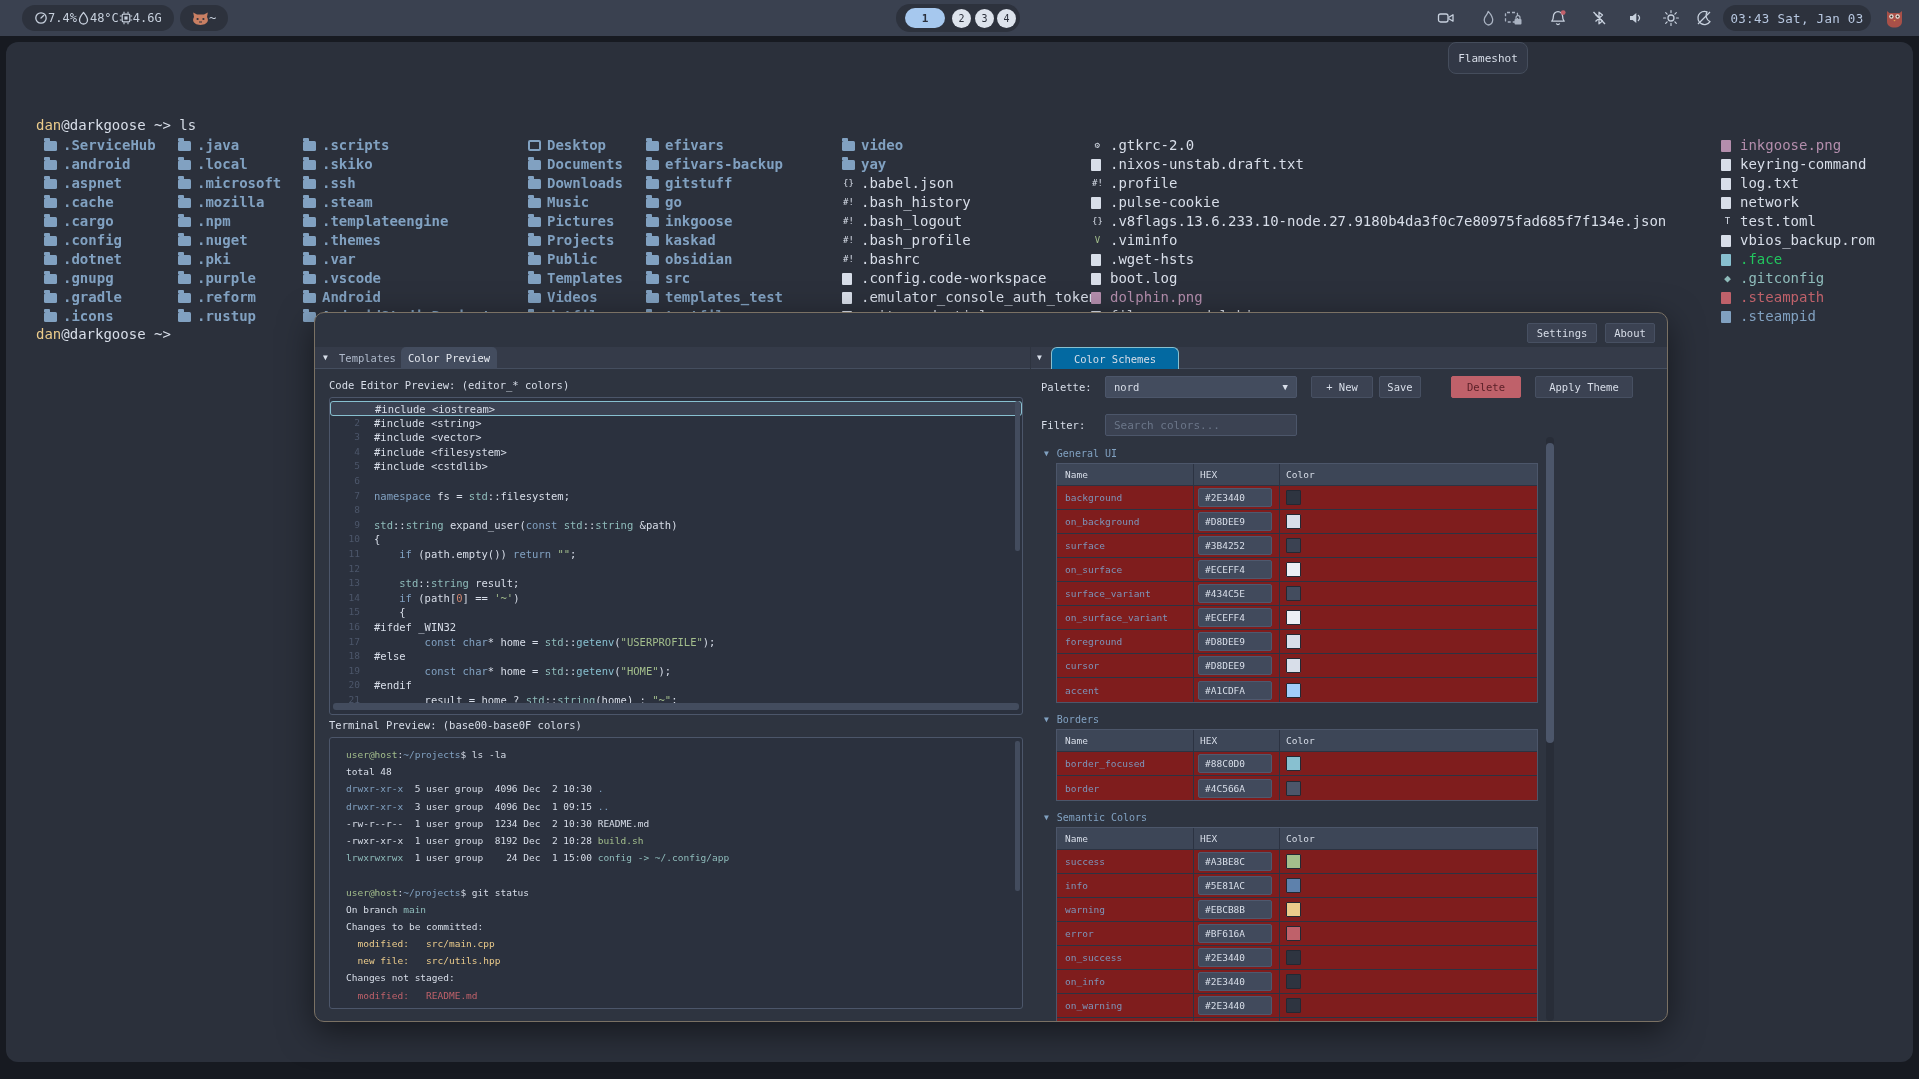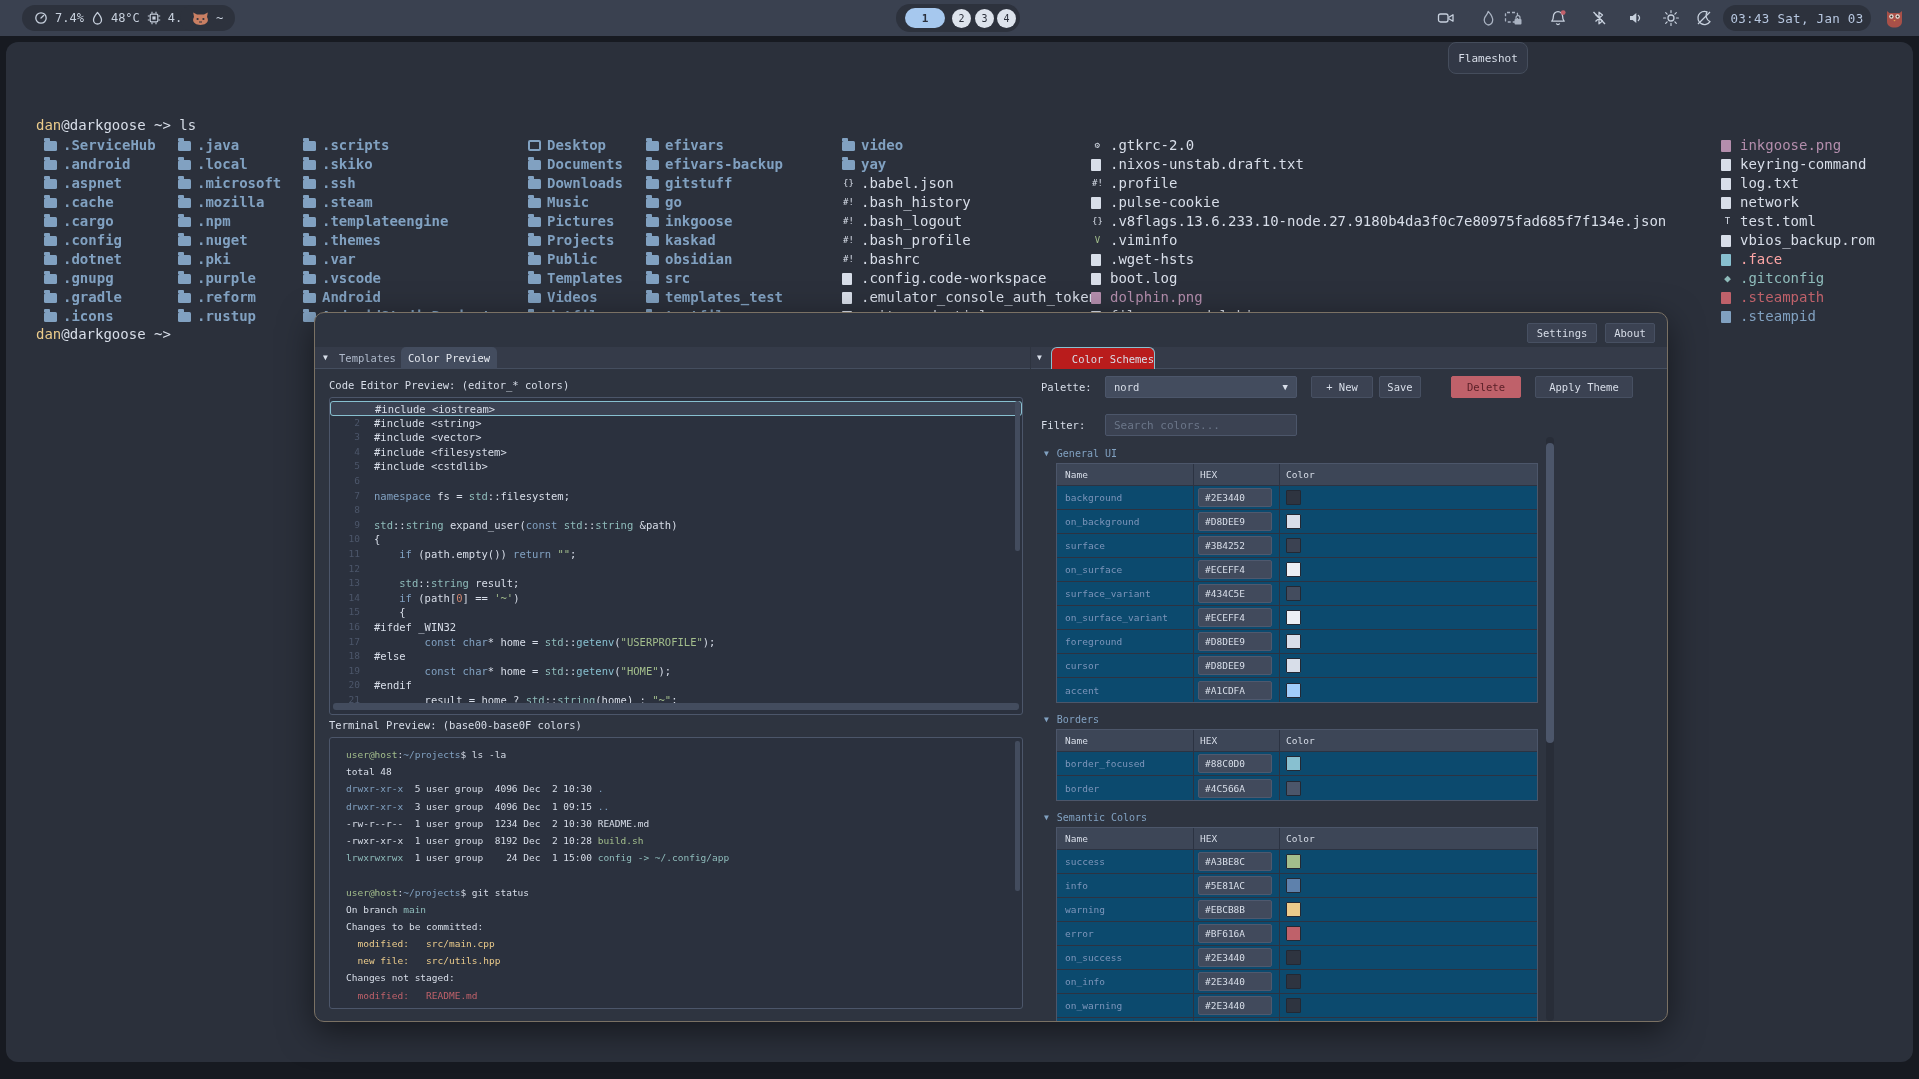--- a/index.html
+++ b/index.html
@@ -2,21 +2,21 @@
 <html><head>
 <meta charset="utf-8">
 <style>
   *{margin:0;padding:0;box-sizing:border-box}
   html,body{width:1919px;height:1079px;overflow:hidden;background:#171a21;
     font-family:"DejaVu Sans Mono",monospace;-webkit-font-smoothing:antialiased}
 
   
   .topbar{position:absolute;left:0;top:0;width:1919px;height:36px;background:#3a4150;z-index:4}
   .pill{position:absolute;top:5px;height:26px;border-radius:13px;background:#2d323d;
-    display:flex;align-items:center;gap:7px;padding:0 12px;color:#c7d0dd;font-size:12px}
+    display:flex;align-items:center;padding:0 12px;color:#c7d0dd;font-size:12px}
   .pill svg{flex:none}
   .ws{position:absolute;left:896px;top:4px;width:124px;height:28px;border-radius:14px;background:#2d323d}
   .ws-active{position:absolute;left:9px;top:4px;width:40px;height:20px;border-radius:10px;background:#a6c8ee;
     color:#2b303b;font-size:11px;font-weight:bold;display:flex;align-items:center;justify-content:center}
   .ws-dot{position:absolute;top:4.5px;width:19px;height:19px;border-radius:50%;background:#dde3ec;color:#2b303b;
     font-size:10px;display:flex;align-items:center;justify-content:center}
   .tray-icon{position:absolute;top:9px;width:18px;height:18px}
   .clock{position:absolute;left:1723px;top:5px;width:148px;height:26px;border-radius:13px;background:#2d323d;
     color:#b7c7e0;font-size:12.5px;display:flex;align-items:center;justify-content:center;letter-spacing:.3px}
   .tooltip{position:absolute;left:1448px;top:42px;width:80px;height:32px;background:#323846;border:1px solid #454d5c;
@@ -31,38 +31,38 @@
   .ls-item{height:19px;line-height:19px;font-size:14px;white-space:pre;display:flex;align-items:center}
   .ic{display:inline-block;width:13px;height:10px;position:relative;margin-right:6px;flex:none}
   .ic.folder{background:#81a1c1;border-radius:1.5px}
   .ic.folder::before{content:"";position:absolute;top:-3px;left:0;width:6px;height:3px;background:#81a1c1;border-radius:1px 1px 0 0}
   .ic.monitor{border:2px solid #81a1c1;background:none;border-radius:2px;height:11px}
   .ic.doc{background:#d8dee9;width:10px;height:12px;border-radius:1px;margin-right:9px}
   .gi{display:inline-block;width:13px;margin-right:6px;font-size:9px;text-align:center;color:#d8dee9;flex:none}
   .gi-vim{color:#a3be8c}.gi.icc-git{color:#8fbcbb;font-size:11px}
   .ic.icc-img{background:#b48ead}.ic.icc-face{background:#88c0d0}.ic.icc-red{background:#bf616a}.ic.icc-pid{background:#81a1c1}
   .c-dir{color:#81a1c1;font-weight:bold}.c-file{color:#d8dee9}.c-img{color:#b48ead}
-  .c-face{color:#fca5a5}.c-git{color:#8fbcbb}.c-red{color:#bf616a}.c-pid{color:#81a1c1}
+  .c-face{color:#22c55e}.c-git{color:#8fbcbb}.c-red{color:#bf616a}.c-pid{color:#81a1c1}
 
   
   .win{position:absolute;left:314px;top:312px;width:1354px;height:710px;background:#2e3440;
     border:1px solid #7a7164;border-radius:10px;overflow:hidden;z-index:3;
     box-shadow:0 10px 34px rgba(0,0,0,.5)}
   .btn{position:absolute;background:#3b4252;border:1px solid #475062;color:#d8dee9;font-size:10.5px;
     display:flex;align-items:center;justify-content:center;border-radius:2px;cursor:default}
   .btn-settings{left:1212px;top:10px;width:70px;height:20px}
   .btn-about{left:1290px;top:10px;width:50px;height:20px}
   .strip{position:absolute;top:34px;height:22px;background:#353b49;border-bottom:1px solid #454e5f}
   .strip-l{left:0;width:715px}.strip-r{left:716px;width:636px}
   .caret{position:absolute;font-size:8px;color:#d8dee9}
   .tab{position:absolute;font-size:10.5px;color:#aeb9ca;line-height:22px}
   .tab-cp{left:86px;top:34px;width:96px;height:22px;background:#434c5e;border-radius:5px 5px 0 0;
     color:#e5e9f0;text-align:center}
-  .tab-cs{left:736px;top:34px;width:104px;height:22px;background:#b91c1c;border:1px solid #88c0d0;border-bottom:none;
-    border-radius:6px 6px 0 0;color:#d8dee9;text-align:right}
+  .tab-cs{left:736px;top:34px;width:128px;height:22px;background:#0369a1;border:1px solid #88c0d0;border-bottom:none;
+    border-radius:6px 6px 0 0;color:#d8dee9;text-align:center}
   .lbl{position:absolute;font-size:10.5px;color:#d8dee9}
   .box{position:absolute;background:#2b313e;border:1px solid #4c566a;border-radius:3px;overflow:hidden}
   .codebox{left:14px;top:84px;width:694px;height:318px;padding:3px 0}
   .cl{display:flex;height:14.6px;line-height:14.6px;font-size:10.5px;white-space:pre;padding:0 4px}
   .cl .ln{width:26px;text-align:right;margin-right:14px;color:#4c566a;flex:none;font-size:9.5px}
   .cl.hl{background:#3b4252;border:1px solid #88c0d0;border-radius:3px}
   .cl.hl .ln{color:transparent}
   .tk-k{color:#81a1c1}.tk-t{color:#8fbcbb}.tk-f{color:#88c0d0}.tk-s{color:#a3be8c}
   .tk-n{color:#d08770}.tk-d{color:#d8dee9}
   .tk-g{color:#a3be8c}.tk-b{color:#81a1c1}.tk-c{color:#8fbcbb}.tk-y{color:#ebcb8b}.tk-r{color:#bf616a}
@@ -81,21 +81,21 @@
   .btn-delete{left:1136px;top:63px;width:70px;height:22px;background:#bf616a;border-color:#bf616a;color:#5c2129}
   .btn-apply{left:1220px;top:63px;width:98px;height:22px}
   .filter-input{position:absolute;left:790px;top:101px;width:192px;height:22px;background:#3b4252;border:1px solid #4c566a;
     border-radius:2px;color:#d8dee9;font-size:11px;padding:0 8px;outline:none;font-family:"DejaVu Sans Mono",monospace}
   .filter-input::placeholder{color:#6b7689}
   .sections{position:absolute;left:726px;top:124px;width:614px;padding-top:8px}
   .sec{margin-bottom:8px}
   .sec-h{height:16px;margin-bottom:2px;font-size:10px;color:#81a1c1;display:flex;align-items:center;gap:8px;padding-left:3px}
   .sec-h .tri{font-size:8px}
   .ctable{margin-left:15px;width:482px;border:1px solid #4c566a}
-  .trow{display:flex;height:24px;background:#0c4a6e;border-bottom:1px solid #2c3342;align-items:center}
+  .trow{display:flex;height:24px;background:#7f1d1d;border-bottom:1px solid #2c3342;align-items:center}
   .trow:last-child{border-bottom:none}
   .trow.head{height:22px;background:#3d4657}
   .cn{width:137px;border-right:1px solid #2c3342;height:100%;display:flex;align-items:center;padding-left:8px;
     font-size:9.5px;color:#7d95ba}
   .head .cn,.head .ch,.head .cc{color:#d8dee9}
   .ch{width:86px;border-right:1px solid #2c3342;height:100%;display:flex;align-items:center;font-size:9.5px;color:#d8dee9}
   .cc{flex:1;height:100%;display:flex;align-items:center;font-size:9.5px;color:#d8dee9;padding-left:6px}
   .hexbox{margin-left:4px;width:74px;height:19px;background:#414a5c;border:1px solid #4f596e;border-radius:2px;
     display:flex;align-items:center;padding-left:6px;font-size:9.5px;color:#d8dee9}
   .swatch{width:15px;height:15px;border:1px solid #232833;border-radius:1px}

